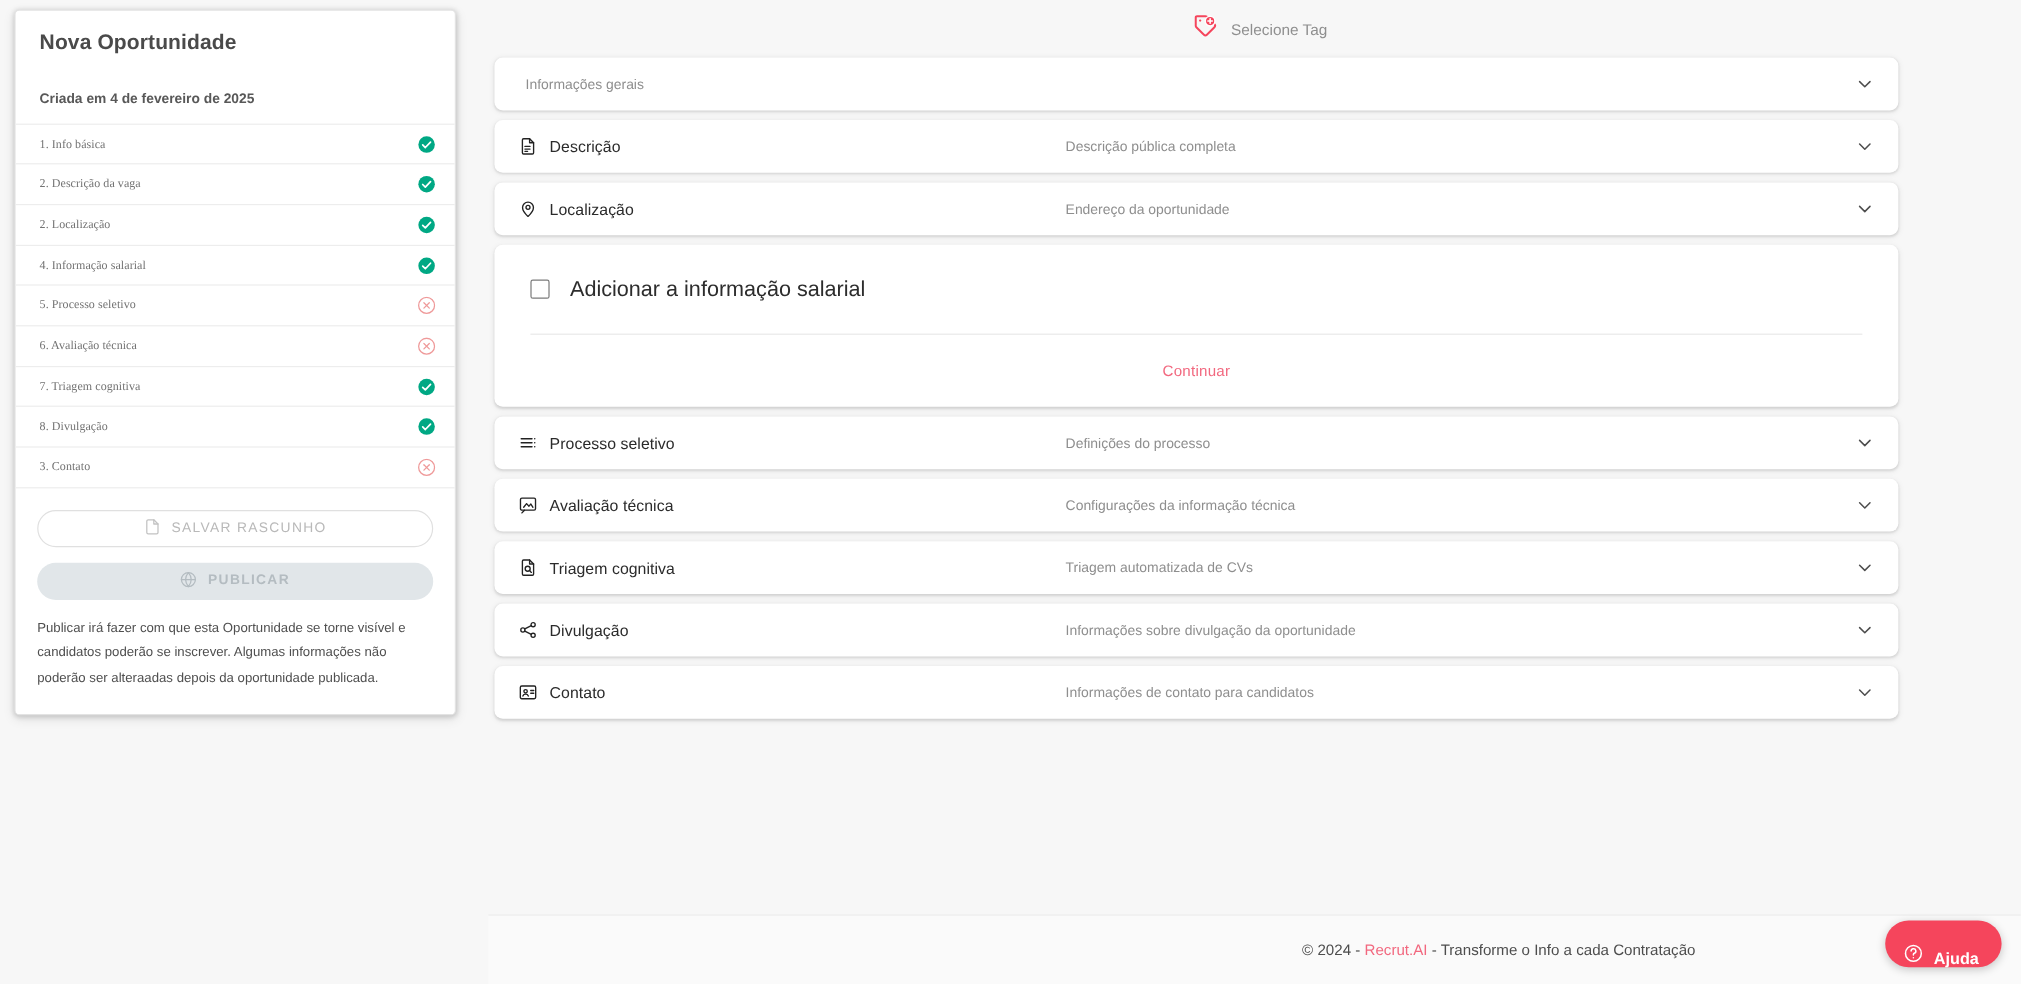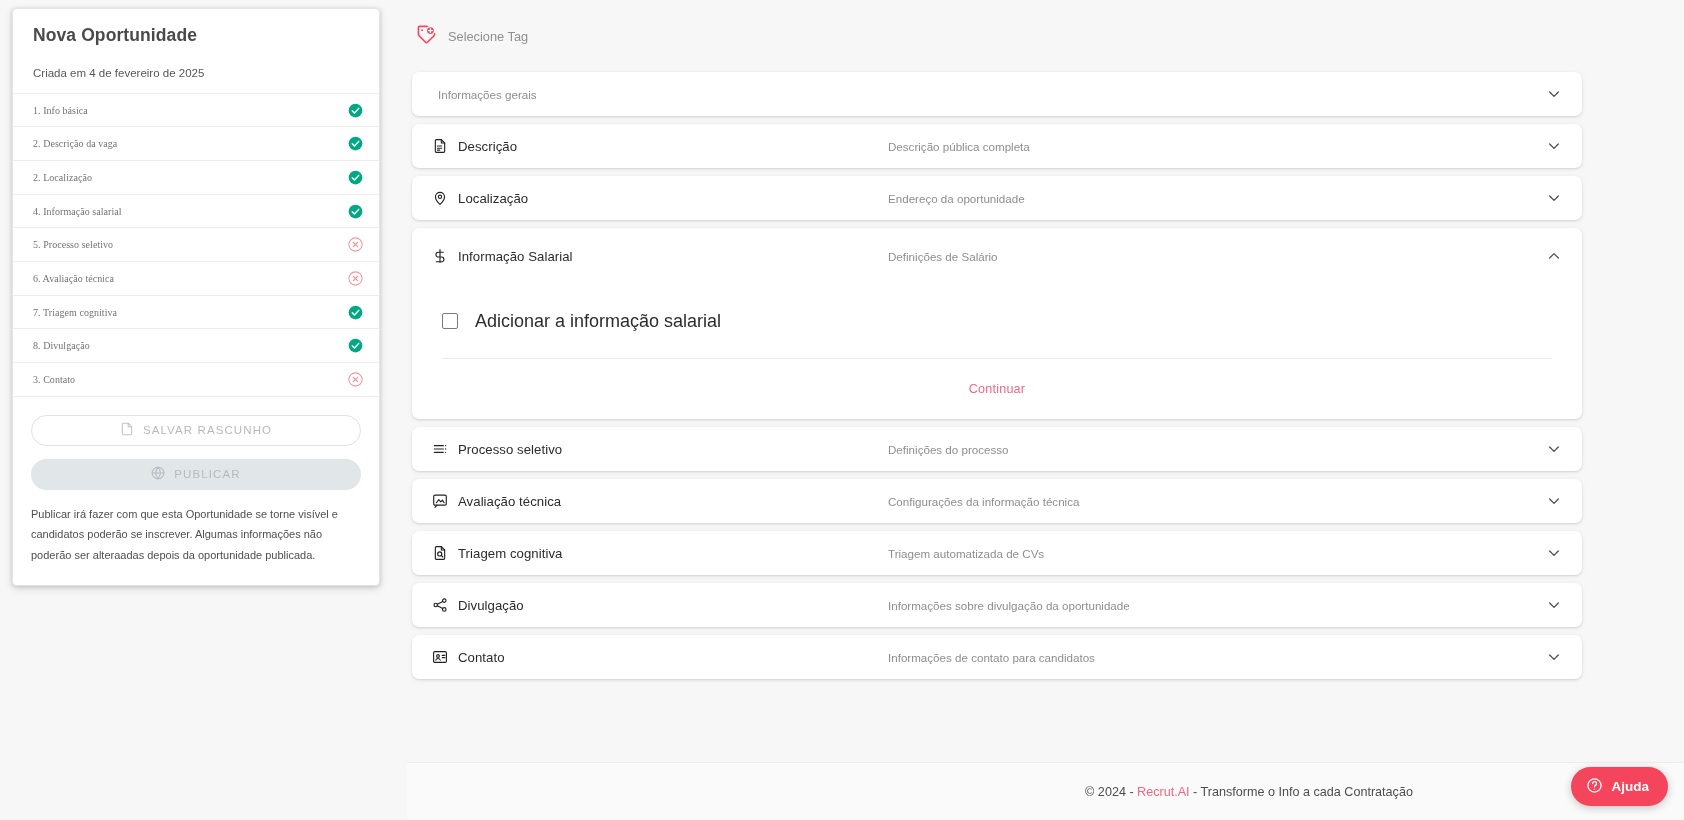--- a/index.html
+++ b/index.html
@@ -21,21 +21,21 @@
     border-radius: 4px;
     box-shadow: 0 1px 4px rgba(0,0,0,0.16), 0 3px 10px rgba(0,0,0,0.10);
     overflow: hidden;
   }
   .sidebar-header { padding: 16px 20px 12px 20px; }
   .sidebar-title {
     font-size: 17.5px; font-weight: bold; color: #4a4a4a;
     letter-spacing: .1px; line-height: 1.25;
   }
   .sidebar-sub {
-    margin-top: 20px; font-size: 11.5px; color: #585858; line-height: 1.2;
+    margin-top: 30px; font-size: 11.5px; color: #585858; line-height: 1.2; font-weight: bold;
   }
   .step-list { border-top: 1px solid #ededed; }
   .step-row {
     display: flex; align-items: center; justify-content: space-between;
     height: 33.7px; padding: 0 16px 0 20px;
     border-bottom: 1px solid #ededed;
     cursor: pointer;
   }
   .step-label { font-size: 10px; color: #737373; letter-spacing: .05px; font-family: Liberation Serif, serif; }
   .status-ic { width: 15px; height: 15px; flex: 0 0 15px; display: block; }
@@ -50,32 +50,32 @@
   .btn-outline .btn-txt {
     font-size: 11.5px; color: #b9b9b9; letter-spacing: 1.1px; font-weight: 400;
   }
   .btn-filled {
     display: flex; align-items: center; justify-content: center; gap: 9px;
     width: 100%; height: 31px; margin-top: 13px;
     border: none; border-radius: 16px;
     background: #e1e6e9; cursor: default;
   }
   .btn-filled .btn-txt {
-    font-size: 11.5px; color: #b4bcc1; letter-spacing: 1.1px; font-weight: 400;
+    font-size: 11.5px; color: #b4bcc1; letter-spacing: 1.1px; font-weight: 700;
   }
   .disclaimer {
     padding: 14px 18px 20px 18px;
     font-size: 11px; color: #4f4f4f; line-height: 1.85; text-align: left;
   }
 
   
   .main-col { flex: 1 1 auto; position: relative; padding-top: 0; }
   .tag-bar {
     display: flex; align-items: center; gap: 11px;
-    height: 72px; padding-left: 9px;
+    height: 48px; padding-left: 9px; justify-content: center;
   }
   .tag-text { font-size: 12.8px; color: #8f8f8f; }
 
   .accordion { width: 1170px; margin-left: 5px; }
   .acc-card {
     background: #ffffff;
     border-radius: 7px;
     box-shadow: 0 1px 2px rgba(0,0,0,0.10), 0 1px 5px rgba(0,0,0,0.07);
     margin-bottom: 8px;
   }
@@ -112,21 +112,21 @@
   .footer {
     position: absolute; left: 0; bottom: 0; width: 1684px; height: 58px;
     border-top: 1px solid #ececec; background: #fafafa;
     display: flex; align-items: center; justify-content: center;
   }
   .footer-text { font-size: 12.6px; color: #4d4d4d; }
   .brand { color: #f2687f; }
 
   .help-fab {
     position: absolute; right: 16px; bottom: 14px;
-    display: flex; align-items: center; gap: 8px;
+    display: flex; align-items: flex-end; gap: 8px;
     height: 39px; padding: 0 19px 0 15px;
     background: #f5455c; border-radius: 20px; border: none; cursor: pointer;
     box-shadow: 0 2px 8px rgba(0,0,0,0.22);
   }
   .help-fab .lbl { color: #fff; font-size: 13.5px; font-weight: bold; }
 </style>
 </head>
 <body>
 
 <div id="app">
@@ -304,33 +304,20 @@
                 </svg></span>
        <span class="acc-title">Localização</span>
      </div>
      <span class="acc-desc">Endereço da oportunidade</span>
      <span class="chev "><svg width="16" height="16" viewBox="0 0 24 24" fill="none" stroke="currentColor" stroke-width="1.9" stroke-linecap="round" stroke-linejoin="round">
                 <polyline points="5.5 9 12 15.5 18.5 9"></polyline>
               </svg></span>
           </div>
         </div>
         <div class="acc-card expanded">
-          <div class="acc-head">
-            <div class="acc-title-wrap">
-       <span class="acc-ic"><svg width="16" height="16" viewBox="0 0 24 24" fill="none" stroke="currentColor" stroke-width="1.7" stroke-linecap="round" stroke-linejoin="round">
-                  <line x1="12" y1="2.5" x2="12" y2="21.5"></line>
-                  <path d="M17 6.3H9.5a3.6 3.6 0 0 0 0 7.2h4.8a3.6 3.6 0 0 1 0 7.2H6.4"></path>
-                </svg></span>
-       <span class="acc-title">Informação Salarial</span>
-     </div>
-     <span class="acc-desc">Definições de Salário</span>
-     <span class="chev up"><svg width="16" height="16" viewBox="0 0 24 24" fill="none" stroke="currentColor" stroke-width="1.9" stroke-linecap="round" stroke-linejoin="round">
-                <polyline points="5.5 9 12 15.5 18.5 9"></polyline>
-              </svg></span>
-          </div>
           <div class="acc-body">
             <div class="chk-row">
          <span class="chk-box"></span>
          <span class="chk-label">Adicionar a informação salarial</span>
        </div>
        <div class="body-divider"></div>
           </div>
           <div class="acc-foot">
             <button class="continue-btn">Continuar</button>
           </div>

